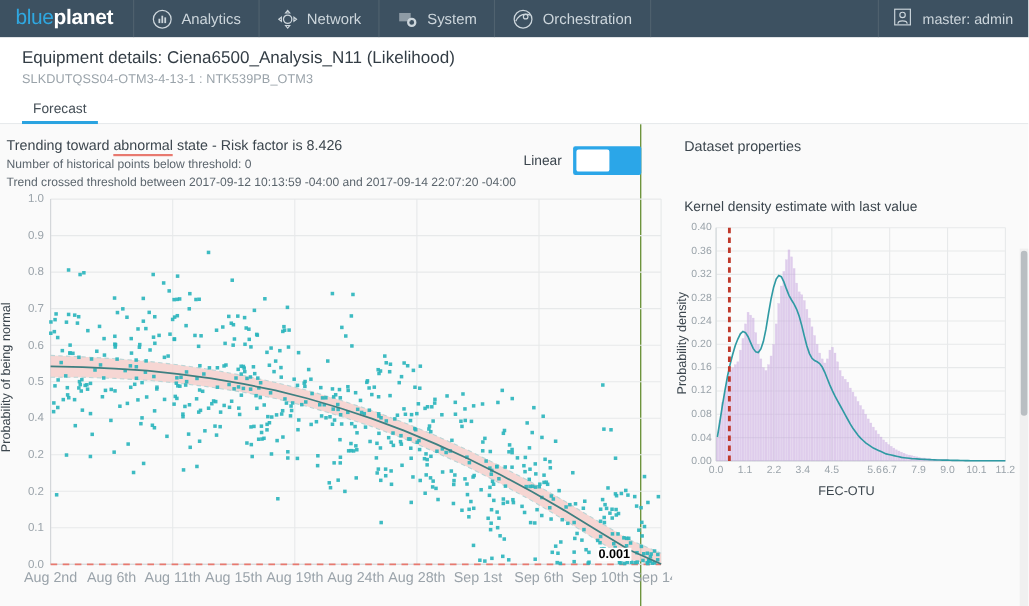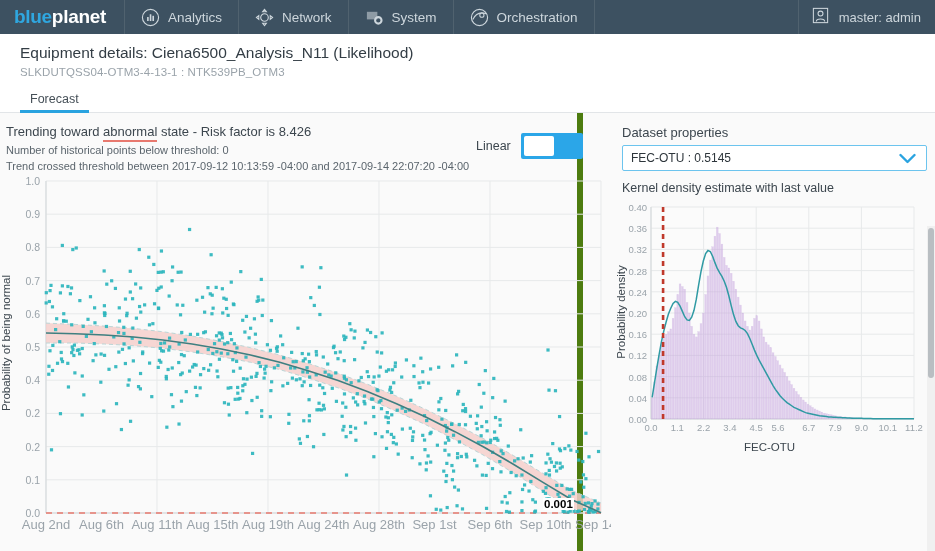--- a/index.html
+++ b/index.html
@@ -17,21 +17,21 @@
   
   .topnav {
     position: absolute; top:0; left:0; width:935px; height:34px;
     background:#3d5161; display:flex; align-items:stretch;
   }
   .brand {
     display:flex; align-items:center; padding:0 18px 0 14px;
     font-size:19px; letter-spacing:-0.3px;
     border-right:1px solid #50626f;
   }
-  .brand .b1 { color:#2fa7e0; font-weight:700;text-align:right; }
+  .brand .b1 { color:#2fa7e0; font-weight:400;text-align:right; }
   .brand .b2 { color:#ffffff; font-weight:700; }
   .navitem {
     display:flex; align-items:center; gap:8px;
     padding:0 16px; color:#cdd6dc; font-size:13.5px;
     border-right:1px solid #50626f; cursor:pointer; white-space:nowrap;
   }
   .navitem svg { display:block; }
   .navspacer { flex:1 1 auto; border-right:none; }
   .useritem {
     display:flex; align-items:center; gap:9px;
@@ -59,21 +59,21 @@
     position:absolute; left:20px; top:0; height:26px;
     padding:0 10px; font-size:12.5px; color:#454f57;
     display:flex; align-items:center; cursor:pointer;
   }
   .tab.active { border-bottom:3px solid #2aa3e0; }
 
   
   .bodyarea { position:absolute; top:113px; left:0; width:935px; height:438px; background:#fafafa; }
   .leftpane {
     position:absolute; left:0; top:0; width:583px; height:438px;
-    background:#fafafa; border-right:6px solid #4d7c0f;
+    background:#fafafa; border-right:1px solid #4d7c0f;
   }
   .rightpane {
     position:absolute; left:611px; top:0; width:317px; height:438px;
     background:#fafafa;
   }
 
   
   .trendline1 {
     position:absolute; left:6px; top:11px; font-size:13px; color:#3c464e; white-space:nowrap;
   }
@@ -968,28 +968,20 @@
             <rect x="577.1595970930997" y="285.4803895929118" width="3.2" height="3.2" fill="#2cb5bd" opacity="0.92"></rect>
             <path d="M46 160.05599999999998 L75.21052631578948 160.72 L104.42105263157895 162.048 L133.6315789473684 164.04 L162.8421052631579 167.028 L192.05263157894737 171.012 L221.26315789473682 175.992 L250.4736842105263 181.96800000000002 L279.6842105263158 189.272 L308.89473684210526 197.904 L338.10526315789474 207.53199999999998 L367.3157894736842 218.488 L396.52631578947364 230.772 L425.7368421052632 244.05200000000002 L454.9473684210526 258.65999999999997 L484.15789473684214 274.264 L513.3684210526316 291.196 L542.578947368421 309.124 L571.7894736842105 326.72 L601 339.668" fill="none" stroke="#3f7f80" stroke-width="1.6"></path>
           </svg>
         <div class="annot0001" id="annot0001" style="left: 543px; top: 325.36px;">0.001</div>
       </div>
 
     </div>
 
     <div class="rightpane">
       <div class="dsTitle">Dataset properties</div>
-      <div class="dsSelect">
-        <span class="val">FEC-OTU : 0.5145</span>
-        <span class="chev">
-          <svg width="17" height="11" viewBox="0 0 17 11">
-              <path d="M1.5 2 L8.5 9 L15.5 2" fill="none" stroke="#2aa3e0" stroke-width="2.4" stroke-linecap="round" stroke-linejoin="round"></path>
-            </svg>
-        </span>
-      </div>
       <div class="kdeTitle">Kernel density estimate with last value</div>
 
       <div class="kdechart">
         <div class="ylabel-right">
           <span>Probability density</span>
         </div>
         <div id="kdeYTicks">
             <div class="ytick-r" style="left: 6px; width: 30px; text-align: right; top: 10px;">0.40</div>
             <div class="ytick-r" style="left: 6px; width: 30px; text-align: right; top: 31.2px;">0.36</div>
             <div class="ytick-r" style="left: 6px; width: 30px; text-align: right; top: 52.4px;">0.32</div>
@@ -1001,21 +993,21 @@
             <div class="ytick-r" style="left: 6px; width: 30px; text-align: right; top: 179.6px;">0.08</div>
             <div class="ytick-r" style="left: 6px; width: 30px; text-align: right; top: 200.8px;">0.04</div>
             <div class="ytick-r" style="left: 6px; width: 30px; text-align: right; top: 222px;">0.00</div>
           </div>
         <div id="kdeXTicks" style="position: absolute; left: 0px; top: 225px;">
             <div class="xtick-r" style="left: 40px;">0.0</div>
             <div class="xtick-r" style="left: 66.3px;">1.1</div>
             <div class="xtick-r" style="left: 92.6px;">2.2</div>
             <div class="xtick-r" style="left: 118.9px;">3.4</div>
             <div class="xtick-r" style="left: 145.2px;">4.5</div>
-            <div class="xtick-r" style="left: 167px;">5.6</div>
+            <div class="xtick-r" style="left: 184px;">5.6</div>
             <div class="xtick-r" style="left: 197.8px;">6.7</div>
             <div class="xtick-r" style="left: 224.1px;">7.9</div>
             <div class="xtick-r" style="left: 250.4px;">9.0</div>
             <div class="xtick-r" style="left: 276.7px;">10.1</div>
             <div class="xtick-r" style="left: 303px;">11.2</div>
           </div>
         <svg id="kdeSvg" width="317" height="270" style="position:absolute;left:0;top:0;">
             <rect x="40" y="10" width="263" height="212" fill="#fbfbfb"></rect>
             <line x1="40" x2="303" y1="10" y2="10" stroke="#e7e9ea" stroke-width="1"></line>
             <line x1="40" x2="303" y1="31.200000000000017" y2="31.200000000000017" stroke="#e7e9ea" stroke-width="1"></line>

